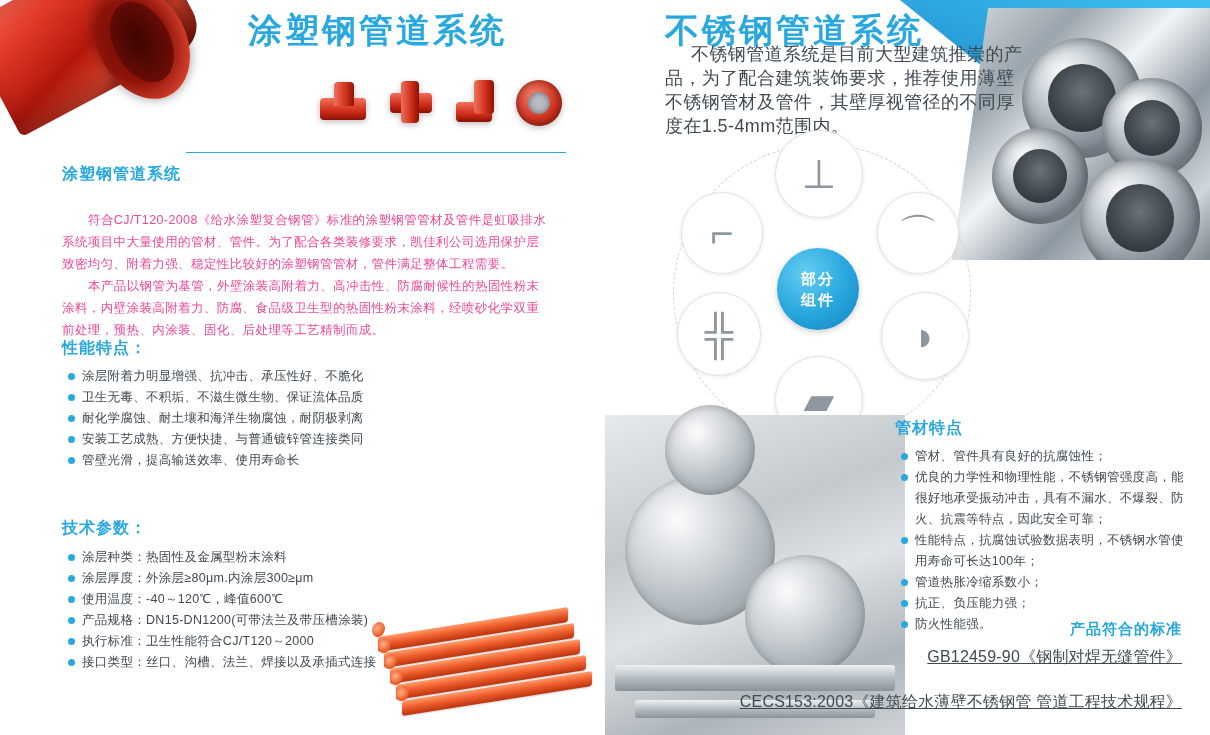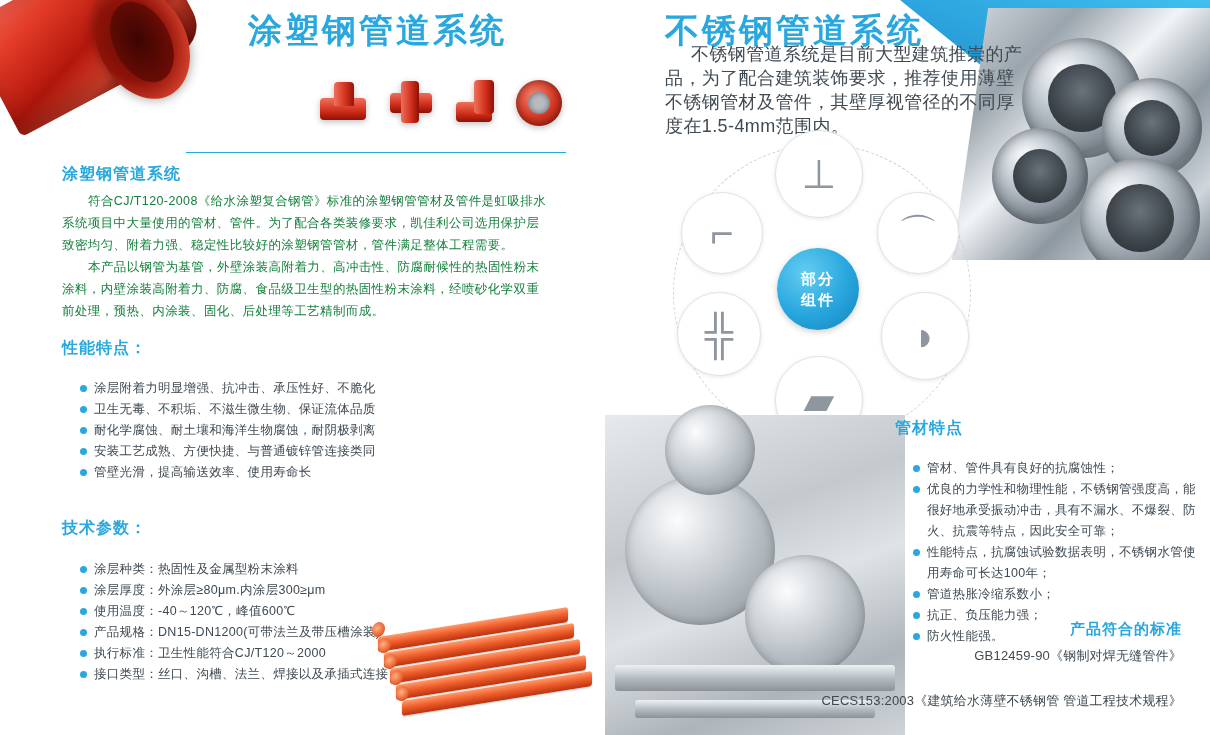--- a/index.html
+++ b/index.html
@@ -141,28 +141,29 @@
   .sec-head {
     position: absolute;
     color: #29a8df;
     font-size: 16px;
     font-weight: bold;
     letter-spacing: 1px;
     white-space: nowrap;
   }
   .para {
     position: absolute;
-    color: #15803d;
+    color: #ec4899;
     font-size: 12.5px;
     line-height: 22px;
     letter-spacing: .4px;
+    margin-top: 19px;
   }
   .bullets {
     position: absolute;
-    margin: 16px; padding: 0;
+    margin: 4px; padding: 0;
     list-style: none;
   }
   .bullets li {
     position: relative;
     color: #3f4a52;
     font-size: 12.5px;
     line-height: 21px;
     padding-left: 14px;
     letter-spacing: .3px;
   }
@@ -307,23 +308,24 @@
     right: 28px;
     color: #29a8df;
     font-size: 15px;
     font-weight: bold;
     letter-spacing: 1px;
   }
   .std-line {
     position: absolute;
     right: 28px;
     color: #3f4a52;
-    font-size: 13px;
+    font-size: 16px;
     letter-spacing: .2px;
     white-space: nowrap;
+    text-decoration: underline;
   }
   .intro-right {
     position: absolute;
     left: 60px; top: 42px;
     width: 360px;
     color: #3f4a52;
     font-size: 18px;
     line-height: 24px;
     letter-spacing: .4px;
   }

